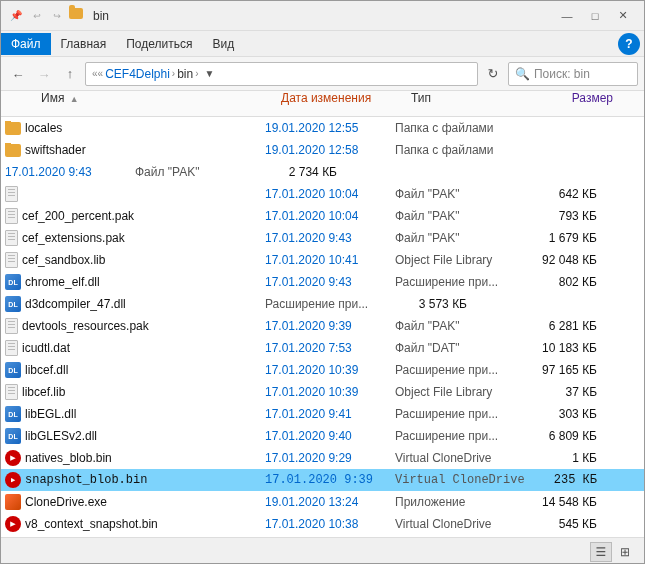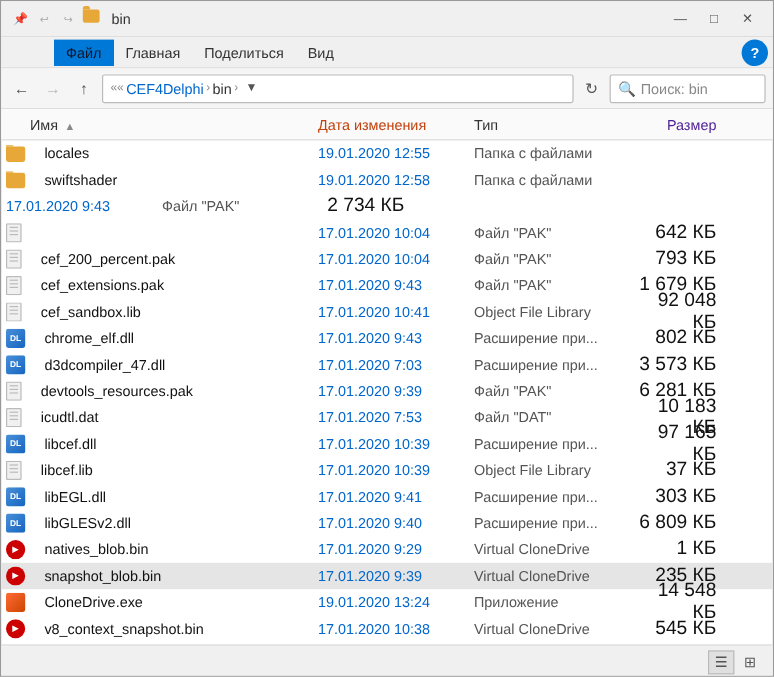--- a/index.html
+++ b/index.html
@@ -67,22 +67,21 @@
       border-bottom: 1px solid #ddd;
     }
     .menu-item {
       padding: 4px 10px;
       font-size: 12px;
       cursor: pointer;
       color: #333;
     }
     .menu-item:first-child {
       background: #0078d7;
-      color: #0f172a;
-      margin-left: 44px;
+      color: #ffffff;
     }
 
     
     .nav-bar {
       background: #f5f5f5;
       height: 34px;
       display: flex;
       align-items: center;
       padding: 0 6px;
       gap: 4px;
@@ -147,56 +146,56 @@
       padding: 0 6px;
       gap: 4px;
       color: #888;
       font-size: 12px;
     }
 
     
     .col-header {
       height: 26px;
       display: flex;
-      align-items: center;
+      align-items: flex-start;
       border-bottom: 1px solid #ddd;
       background: #fafafa;
-      padding: 0 4px;
+      padding: 0 20px;
     }
     .col-name { width: 260px; padding-left: 20px; font-size: 12px; color: #333; }
     .col-date { width: 130px; font-size: 12px; color: #c2410c; }
     .col-type { width: 130px; font-size: 12px; color: #333; }
     .col-size { width: 80px; font-size: 12px; color: #4c1d95; text-align: right; padding-right: 8px; }
 
     
     .file-list {
       overflow-y: auto;
       height: calc(564px - 30px - 26px - 34px - 26px - 28px);
     }
     .file-row {
       height: 22px;
       display: flex;
       align-items: center;
       padding: 0 4px;
       cursor: pointer;
     }
-    .file-row.selected { background: #e5e5e5; }
+    .file-row.selected { background: #7dd3fc; font-family: Liberation Mono, monospace; }
     .file-cell-name {
       width: 260px;
       display: flex;
       align-items: center;
-      gap: 16px;
+      gap: 4px;
       font-size: 12px;
       color: #111;
       overflow: hidden;
       white-space: nowrap;
     }
     .file-cell-date { width: 130px; font-size: 12px; color: #0066cc; }
     .file-cell-type { width: 130px; font-size: 12px; color: #555; overflow: hidden; white-space: nowrap; }
-    .file-cell-size { width: 80px; font-size: 16px; color: #111; text-align: right; padding-right: 8px; }
+    .file-cell-size { width: 80px; font-size: 12px; color: #111; text-align: right; padding-right: 8px; }
 
     
     .ico-folder {
       width: 16px; height: 13px;
       background: #e8a838;
       border-radius: 0 2px 2px 2px;
       position: relative;
       flex-shrink: 0;
     }
     .ico-folder::before {
@@ -394,21 +393,20 @@
     </div>
     <div class="file-cell-date">17.01.2020 9:43</div>
     <div class="file-cell-type">Расширение при...</div>
     <div class="file-cell-size">802 КБ</div>
   </div>
     <div class="file-row">
     <div class="file-cell-name">
       <div class="ico-dll">DL</div>
       <span>d3dcompiler_47.dll</span>
     </div>
-    <div class="file-cell-date">17.01.2020 7:03</div>
     <div class="file-cell-type">Расширение при...</div>
     <div class="file-cell-size">3 573 КБ</div>
   </div>
     <div class="file-row">
     <div class="file-cell-name">
       <div class="ico-file"></div>
       <span>devtools_resources.pak</span>
     </div>
     <div class="file-cell-date">17.01.2020 9:39</div>
     <div class="file-cell-type">Файл "PAK"</div>

